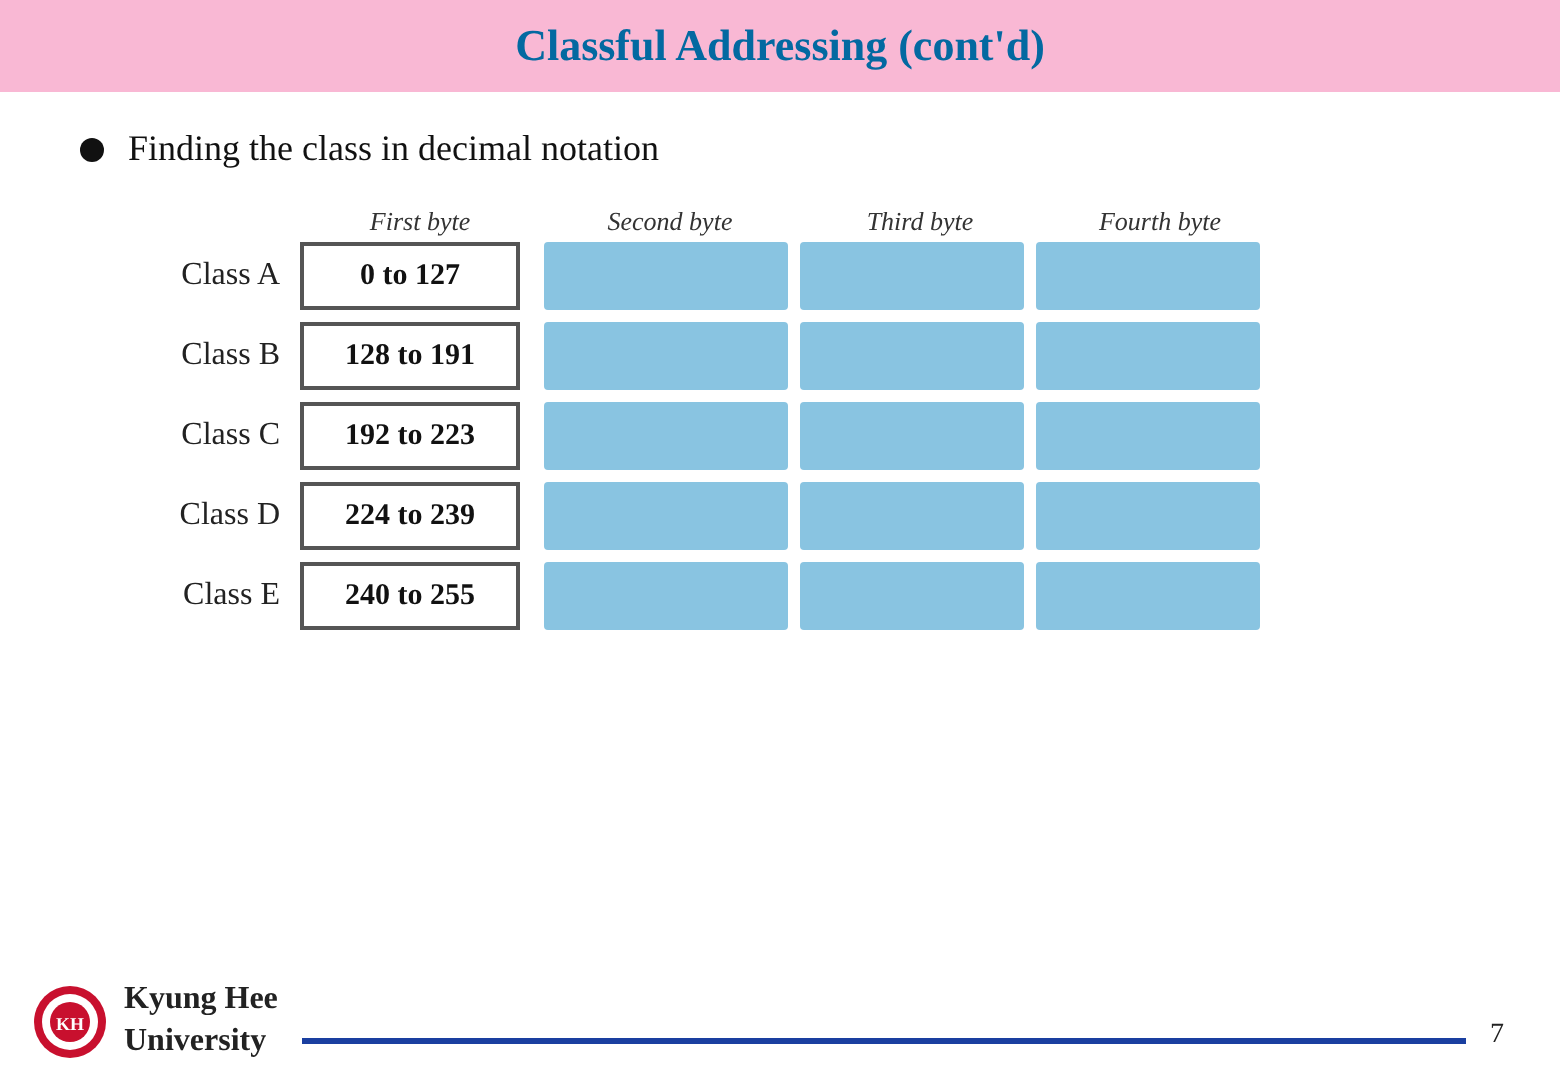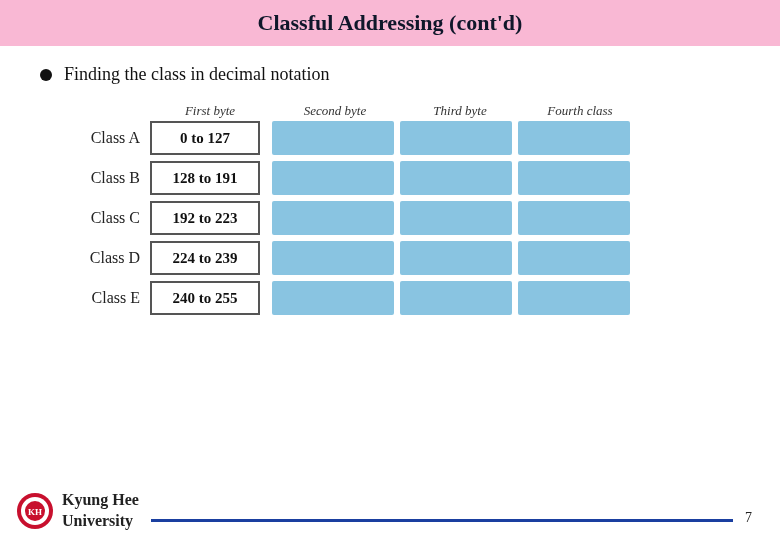--- a/index.html
+++ b/index.html
@@ -23,21 +23,21 @@
     .title-bar {
       background: #f9b8d4;
       text-align: center;
       padding: 10px 20px;
       margin: 0;
     }
 
     .title-text {
       font-size: 22px;
       font-weight: bold;
-      color: #0f172a;
+      color: #0369a1;
       font-family: 'Times New Roman', Times, serif;
     }
 
     .content {
       padding: 18px 40px 16px 40px;
     }
 
     .bullet-line {
       display: flex;
       align-items: center;
@@ -182,21 +182,21 @@
       <span>Finding the class in decimal notation</span>
     </div>
 
     <div class="table-area">
 
       <div class="table-header-row">
         <div class="row-label-header"></div>
         <div class="col-header col-first">First byte</div>
         <div class="col-header col-second">Second byte</div>
         <div class="col-header col-third">Third byte</div>
-        <div class="col-header col-fourth">Fourth class</div>
+        <div class="col-header col-fourth">Fourth byte</div>
       </div>
 
       <div class="data-row">
         <div class="row-label">Class A</div>
         <div class="first-byte-box">0 to 127</div>
         <div class="byte-block second-block"></div>
         <div class="byte-block third-block"></div>
         <div class="byte-block fourth-block"></div>
       </div>
 

